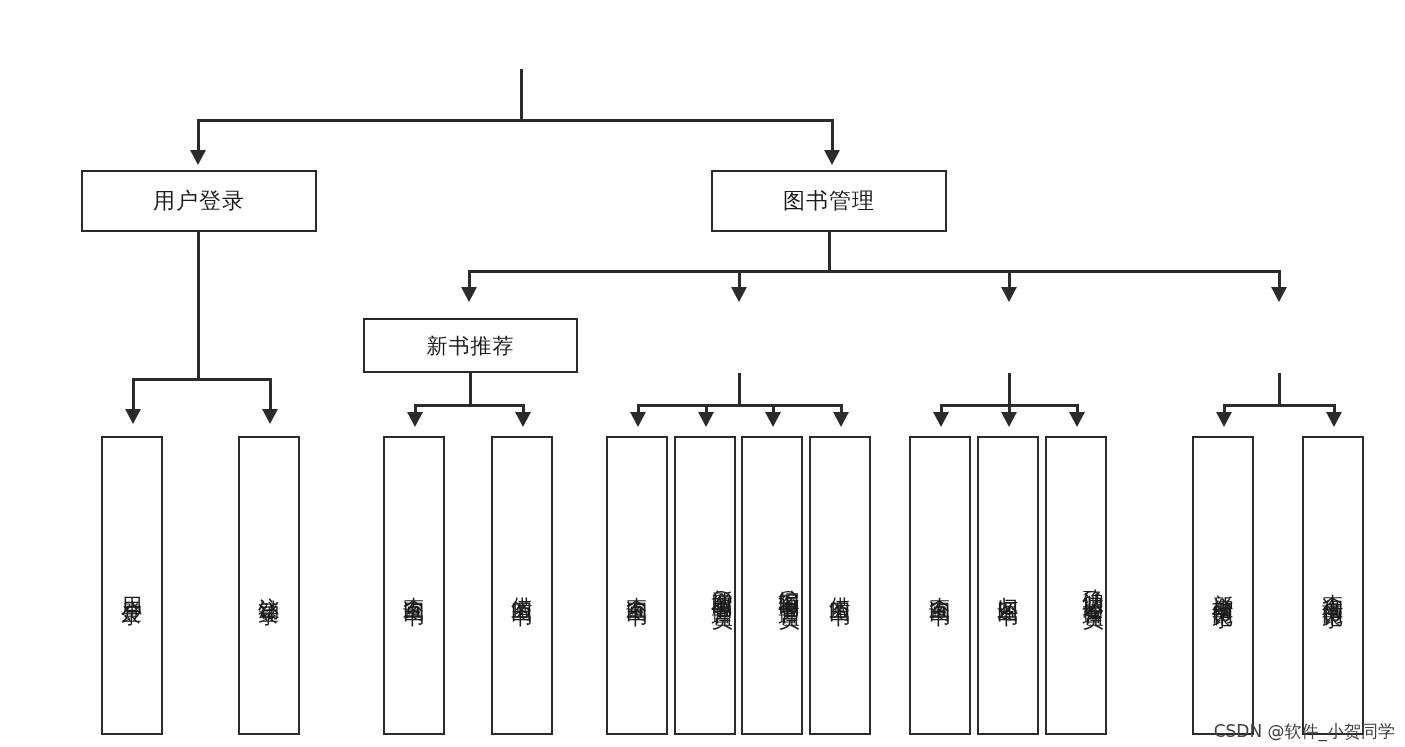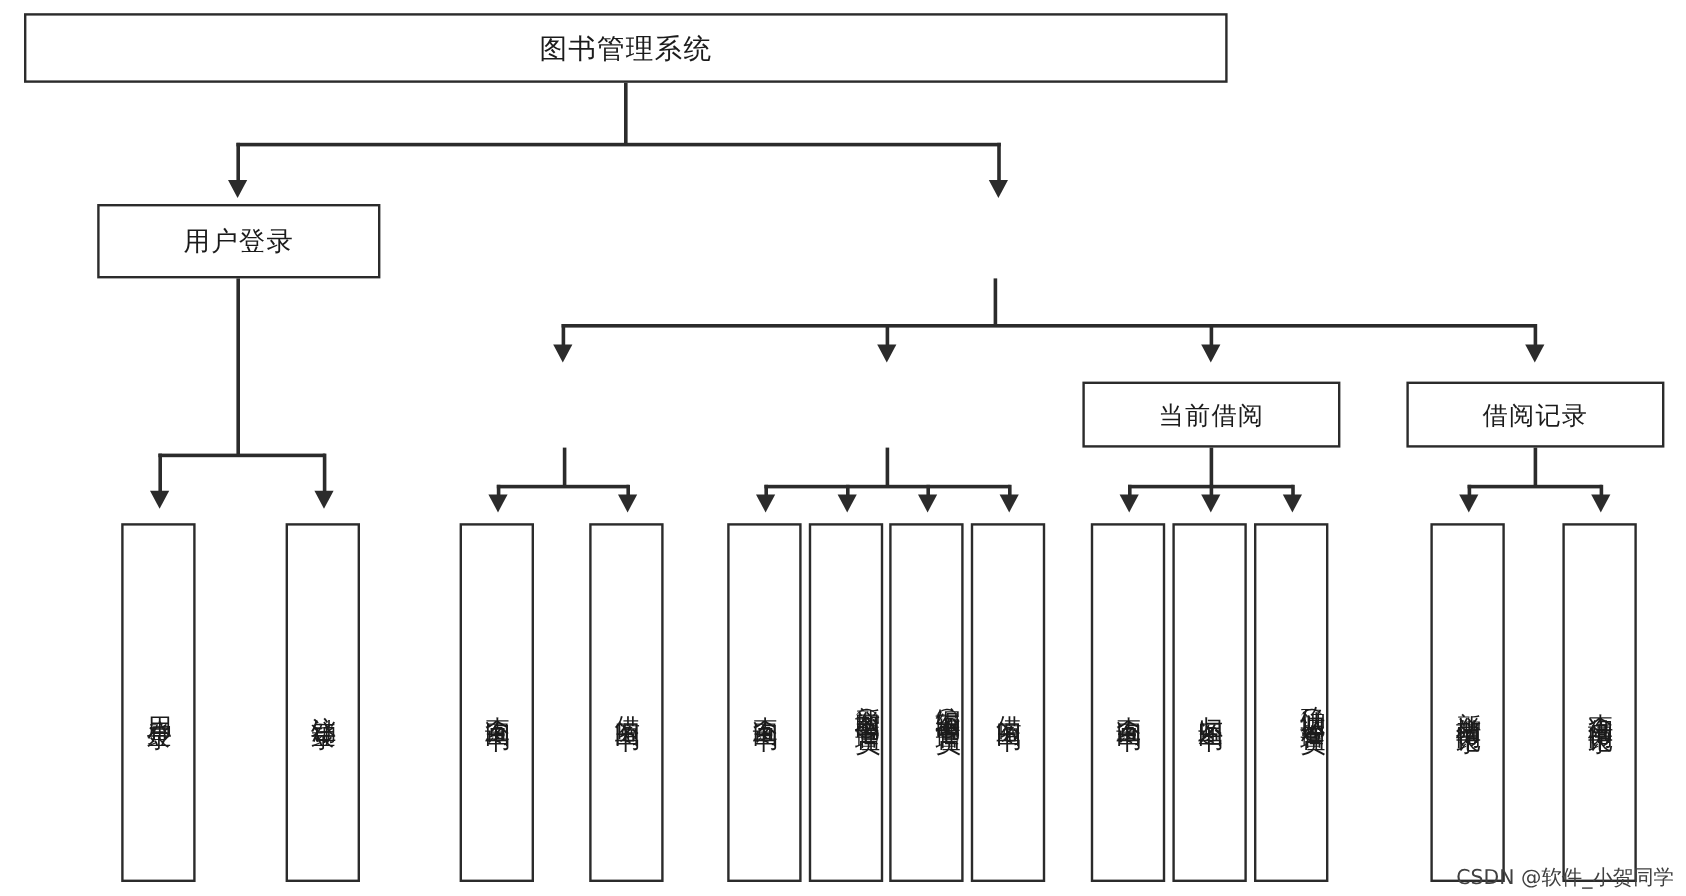--- a/index.html
+++ b/index.html
@@ -78,34 +78,34 @@
     color: #404040;
     white-space: nowrap;
     font-family: "DejaVu Sans", sans-serif;
   }
 </style>
 </head>
 <body>
 
 <div id="canvas">
 
-  <div class="node root" style="left:20px; top:11px; width:1003px; height:58px;">图书管理系统</div>
 
   <div class="edge v" style="left:520px; top:69px; height:51px;"></div>
 
   <div class="edge h" style="left:197px; top:119px; width:637px;"></div>
 
   <div class="edge v" style="left:197px; top:119px; height:32px;"></div>
   <div class="arrow" style="left:190px; top:150px;"></div>
 
   <div class="edge v" style="left:831px; top:119px; height:32px;"></div>
   <div class="arrow" style="left:824px; top:150px;"></div>
 
   <div class="node lvl2" style="left:81px; top:170px; width:236px; height:62px;">用户登录</div>
 
+  <div class="node lvl2" style="left:711px; top:170px; width:236px; height:62px;">图书管理</div>
 
   <div class="edge v" style="left:197px; top:232px; height:148px;"></div>
   <div class="edge h" style="left:132px; top:378px; width:139px;"></div>
   <div class="edge v" style="left:132px; top:378px; height:32px;"></div>
   <div class="arrow" style="left:125px; top:409px;"></div>
   <div class="edge v" style="left:269px; top:378px; height:32px;"></div>
   <div class="arrow" style="left:262px; top:409px;"></div>
 
   <div class="edge v" style="left:828px; top:232px; height:40px;"></div>
   <div class="edge h" style="left:468px; top:270px; width:812px;"></div>
@@ -115,25 +115,24 @@
 
   <div class="edge v" style="left:738px; top:270px; height:18px;"></div>
   <div class="arrow" style="left:731px; top:287px;"></div>
 
   <div class="edge v" style="left:1008px; top:270px; height:18px;"></div>
   <div class="arrow" style="left:1001px; top:287px;"></div>
 
   <div class="edge v" style="left:1278px; top:270px; height:18px;"></div>
   <div class="arrow" style="left:1271px; top:287px;"></div>
 
+  <div class="node lvl3" style="left:363px; top:318px; width:215px; height:55px;">新书推荐</div>
 
 
-  <div class="node lvl3" style="left:902px; top:318px; width:215px; height:55px;">当前借阅</div>
 
-  <div class="node lvl3" style="left:1172px; top:318px; width:215px; height:55px;">借阅记录</div>
 
   <div class="edge v" style="left:469px; top:373px; height:33px;"></div>
   <div class="edge h" style="left:414px; top:404px; width:110px;"></div>
   <div class="edge v" style="left:414px; top:404px; height:9px;"></div>
   <div class="arrow" style="left:407px; top:412px;"></div>
   <div class="edge v" style="left:522px; top:404px; height:9px;"></div>
   <div class="arrow" style="left:515px; top:412px;"></div>
 
   <div class="edge v" style="left:738px; top:373px; height:33px;"></div>
   <div class="edge h" style="left:637px; top:404px; width:205px;"></div>

